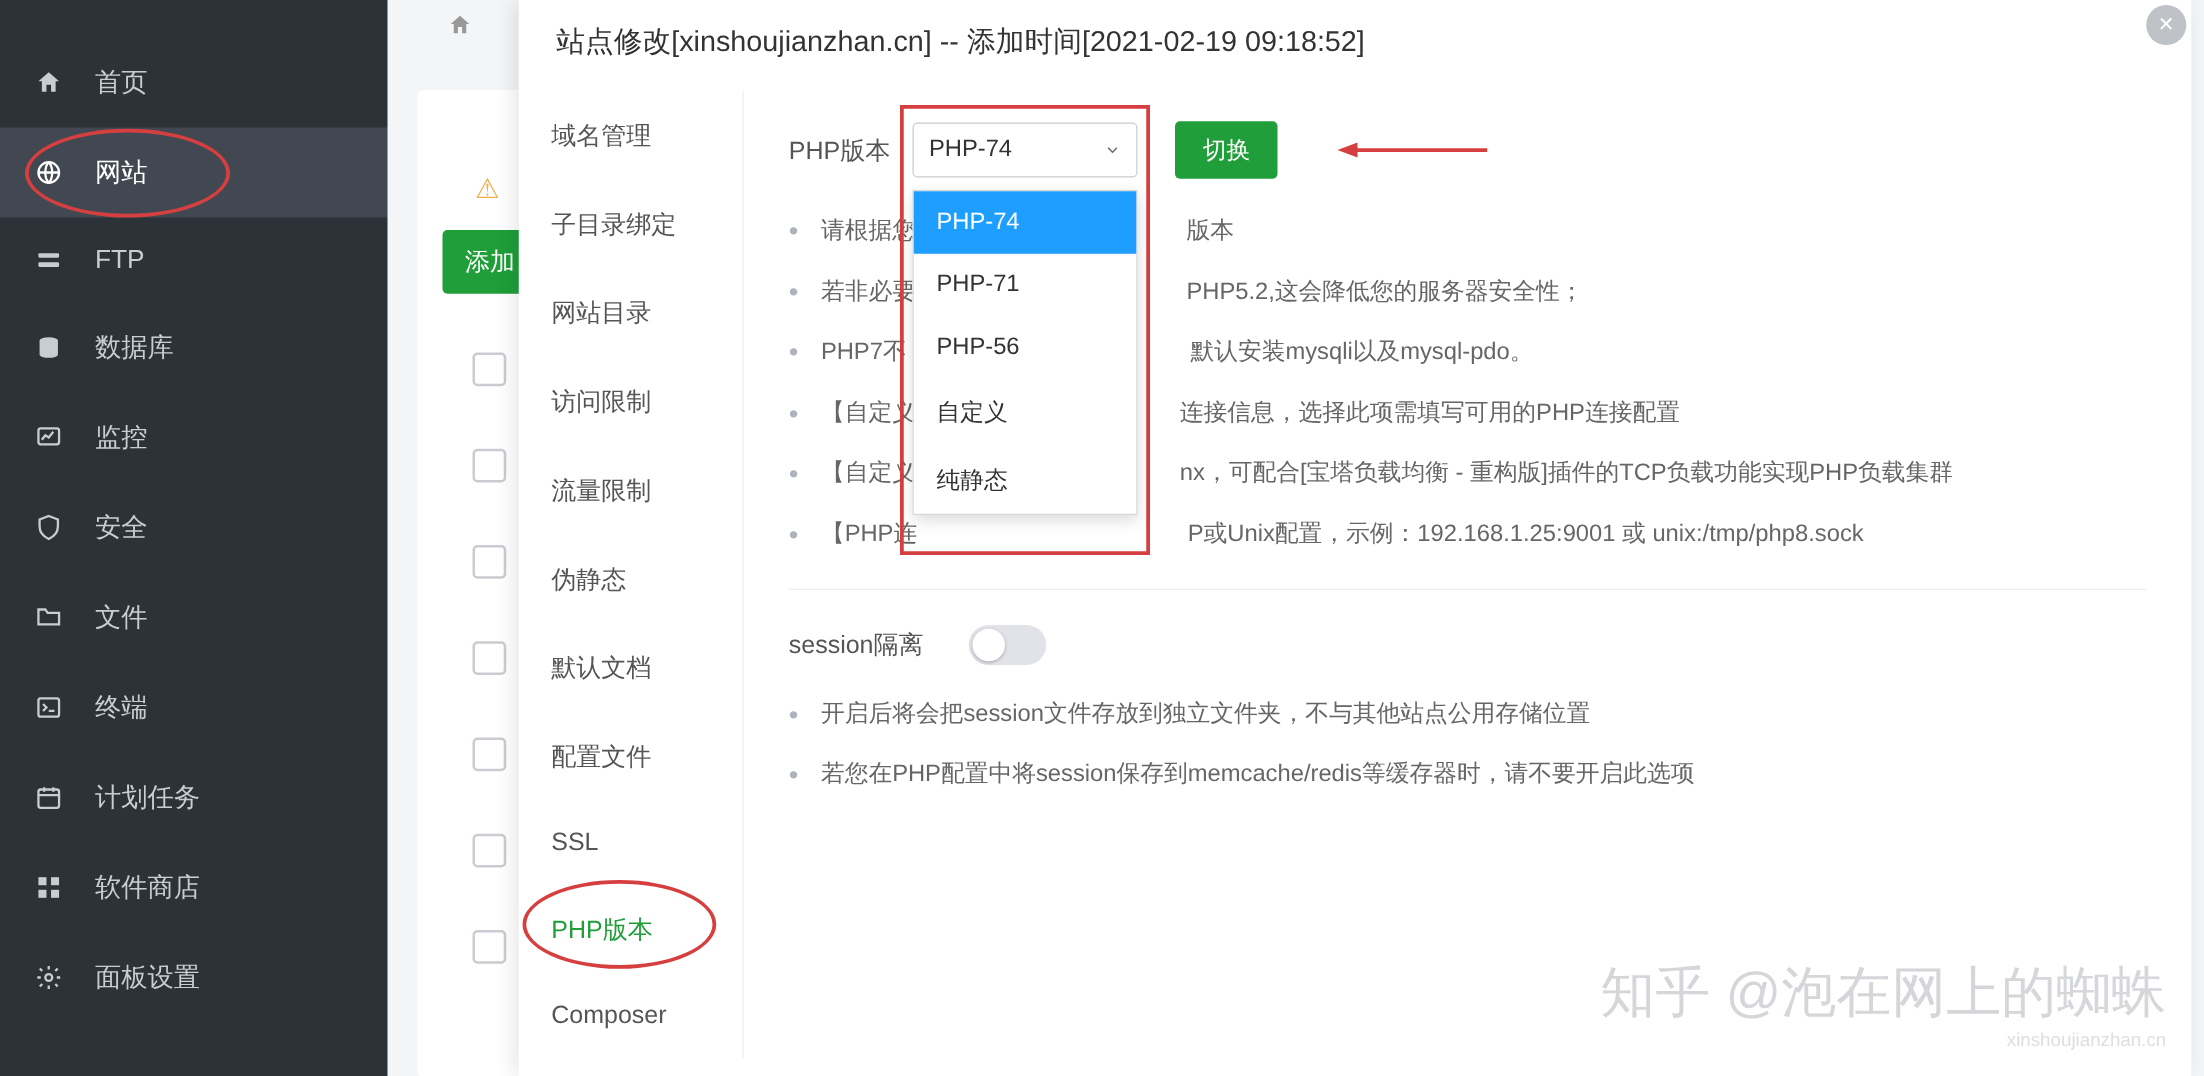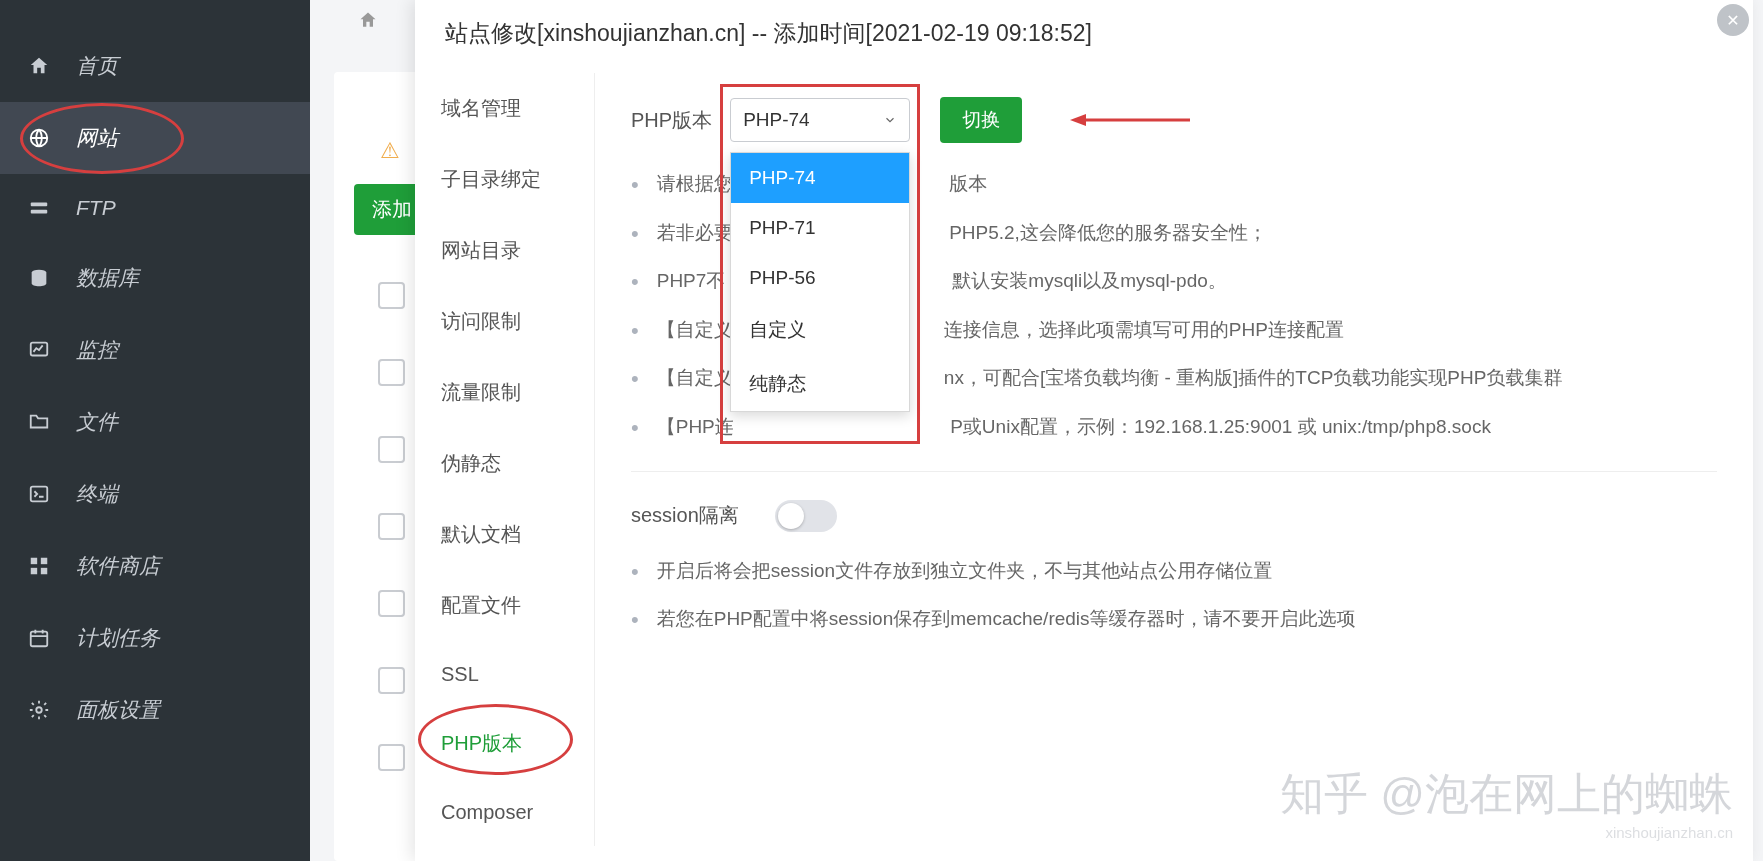--- a/index.html
+++ b/index.html
@@ -11,21 +11,20 @@
       overflow: hidden;
       position: relative;
     }
     .sidebar {
       width: 318px;
       height: 100%;
       background: #2c3338;
       position: absolute;
       left: 0; top: 0;
       padding-top: 30px;
-      font-style: italic;
     }
     .sidebar-item {
       display: flex;
       align-items: center;
       padding: 22px 28px;
       color: #c8cdd3;
       font-size: 21px;
       cursor: pointer;
     }
     .sidebar-item.active { background: #414852; color: #fff; align-items: center; }
@@ -241,53 +240,61 @@
         <svg width="22" height="22" viewBox="0 0 24 24">
           <rect x="3" y="4" width="18" height="14" rx="2" fill="none" stroke="#c8cdd3" stroke-width="2"></rect>
           <path d="M6 14l3-4 3 2 4-5" stroke="#c8cdd3" stroke-width="2" fill="none"></path>
         </svg>
       </span>
     <span>监控</span>
   </div>
   <div class="sidebar-item">
     <span class="icon">
         <svg width="22" height="22" viewBox="0 0 24 24">
+          <path d="M12 2l8 3v6c0 5-3.5 9-8 11-4.5-2-8-6-8-11V5z" fill="none" stroke="#c8cdd3" stroke-width="2"></path>
+        </svg>
+      </span>
+    <span>安全</span>
+  </div>
+  <div class="sidebar-item">
+    <span class="icon">
+        <svg width="22" height="22" viewBox="0 0 24 24">
           <path d="M3 5h6l2 3h10v10H3z" fill="none" stroke="#c8cdd3" stroke-width="2"></path>
         </svg>
       </span>
     <span>文件</span>
   </div>
   <div class="sidebar-item">
     <span class="icon">
         <svg width="22" height="22" viewBox="0 0 24 24">
           <rect x="3" y="4" width="18" height="16" rx="2" fill="none" stroke="#c8cdd3" stroke-width="2"></rect>
           <path d="M7 9l3 3-3 3M12 15h5" stroke="#c8cdd3" stroke-width="2" fill="none"></path>
         </svg>
       </span>
     <span>终端</span>
+  </div>
+  <div class="sidebar-item">
+    <span class="icon">
+        <svg width="22" height="22" viewBox="0 0 24 24">
+          <rect x="3" y="5" width="18" height="16" rx="2" fill="none" stroke="#c8cdd3" stroke-width="2"></rect>
+          <path d="M3 10h18M8 3v4M16 3v4" stroke="#c8cdd3" stroke-width="2"></path>
+        </svg>
+      </span>
+    <span>计划任务</span>
   </div>
   <div class="sidebar-item">
     <span class="icon">
         <svg width="22" height="22" viewBox="0 0 24 24">
           <rect x="3" y="3" width="7" height="7"></rect>
           <rect x="14" y="3" width="7" height="7"></rect>
           <rect x="3" y="14" width="7" height="7"></rect>
           <rect x="14" y="14" width="7" height="7"></rect>
         </svg>
       </span>
     <span>软件商店</span>
-  </div>
-  <div class="sidebar-item">
-    <span class="icon">
-        <svg width="22" height="22" viewBox="0 0 24 24">
-          <rect x="3" y="5" width="18" height="16" rx="2" fill="none" stroke="#c8cdd3" stroke-width="2"></rect>
-          <path d="M3 10h18M8 3v4M16 3v4" stroke="#c8cdd3" stroke-width="2"></path>
-        </svg>
-      </span>
-    <span>计划任务</span>
   </div>
   <div class="sidebar-item">
     <span class="icon">
         <svg width="22" height="22" viewBox="0 0 24 24">
           <circle cx="12" cy="12" r="3" fill="none" stroke="#c8cdd3" stroke-width="2"></circle>
           <path d="M12 2v3M12 19v3M4.2 4.2l2.1 2.1M17.7 17.7l2.1 2.1M2 12h3M19 12h3M4.2 19.8l2.1-2.1M17.7 6.3l2.1-2.1" stroke="#c8cdd3" stroke-width="2"></path>
         </svg>
       </span>
     <span>面板设置</span>
   </div>

